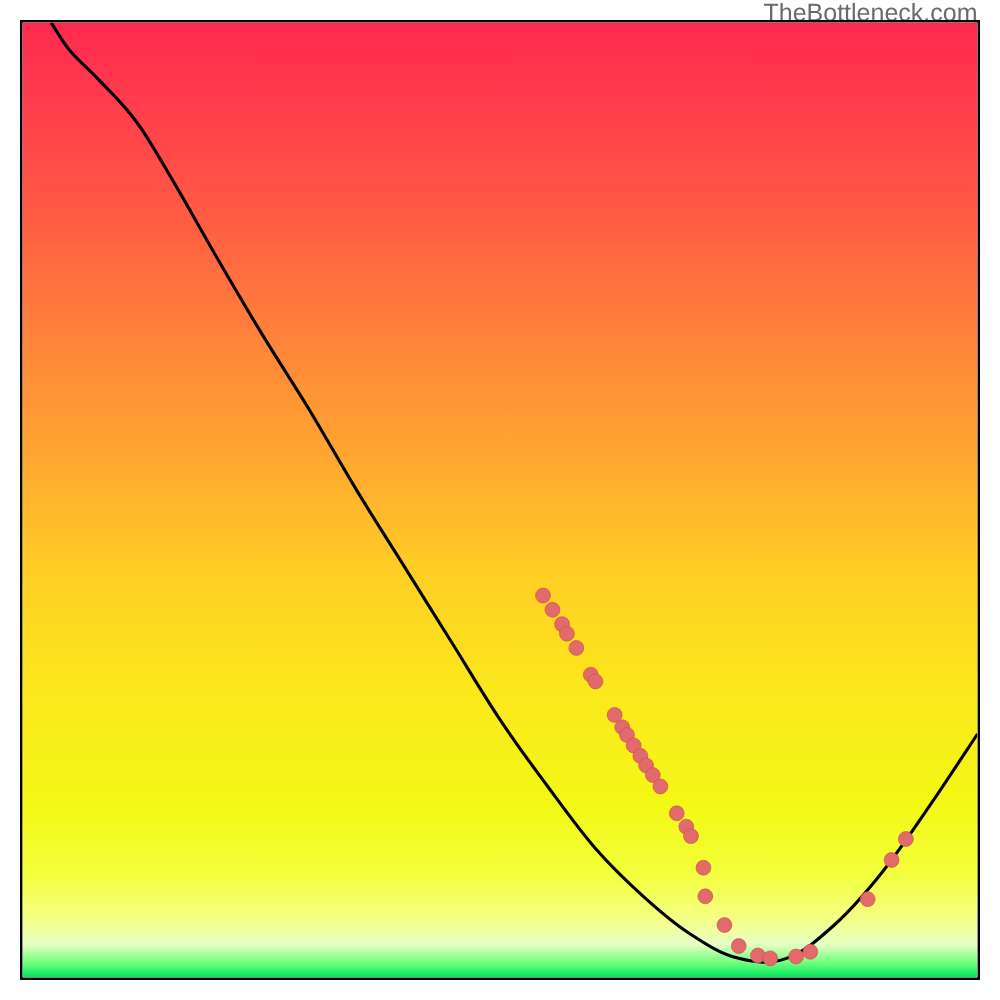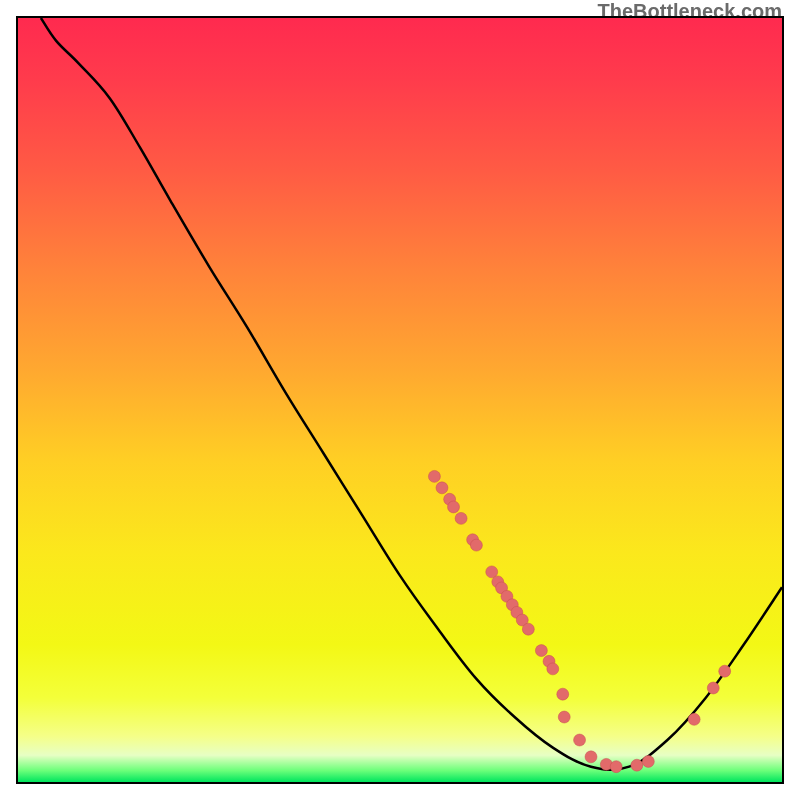--- a/index.html
+++ b/index.html
@@ -38,21 +38,21 @@
     left: 0;
     top: 0;
     width: 100%;
     height: 100%;
   }
   .watermark {
     position: absolute;
     top: 0px;
     right: 18px;
     font-size: 20px;
-    font-weight: 700;
+    font-weight: 400;
     color: #6a6a6a;
     letter-spacing: 0px;
   }
 </style>
 </head>
 <body>
 
 <div class="frame">
 
   <div class="watermark">TheBottleneck.com</div>

